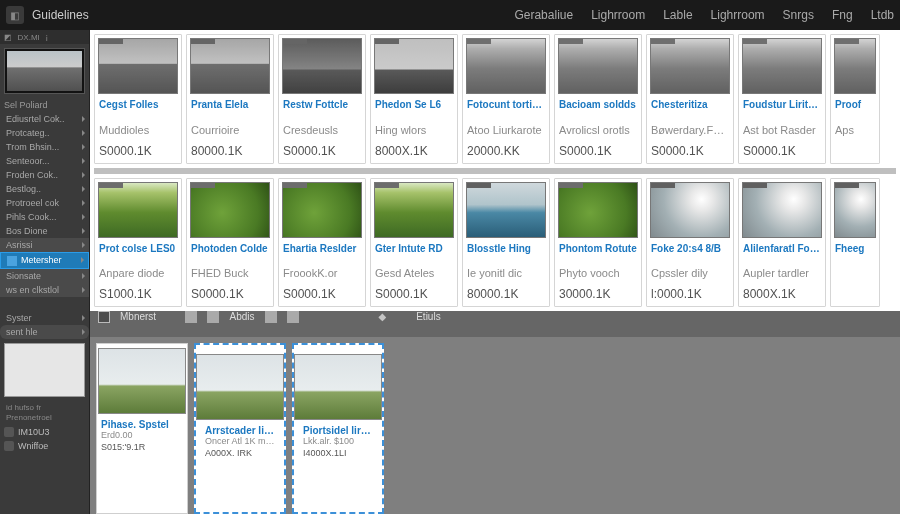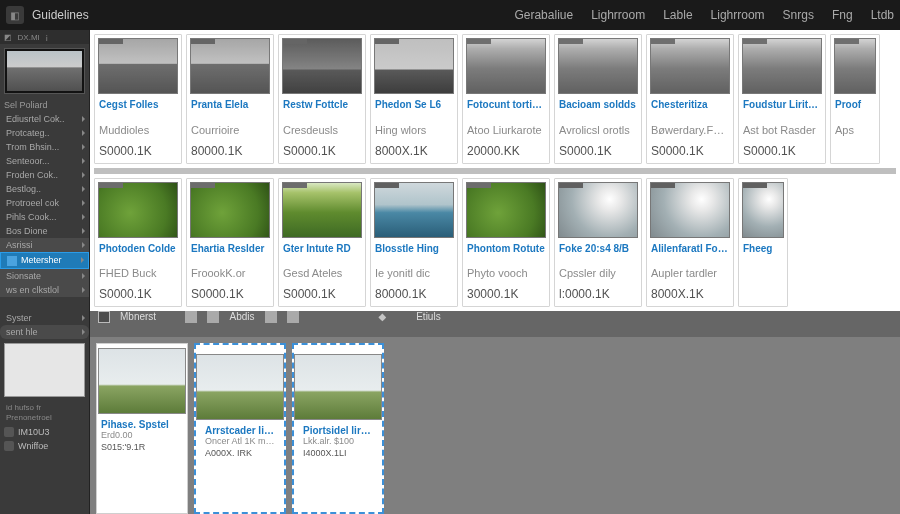--- a/index.html
+++ b/index.html
@@ -195,20 +195,28 @@
               <div class="tab"></div>
             </div>
             <div class="title">Proof</div>
             <div class="sub">Aps</div>
             <div class="size"></div>
           </div>
         </div>
       <div class="row-sep"></div>
       <div class="grid-row" id="row2" style="margin-top:4px;">
           <div class="card">
+            <div class="thumb t-tree">
+              <div class="tab"></div>
+            </div>
+            <div class="title">Prot colse LES0</div>
+            <div class="sub">Anpare diode</div>
+            <div class="size">S1000.1K</div>
+          </div>
+          <div class="card">
             <div class="thumb t-green">
               <div class="tab"></div>
             </div>
             <div class="title">Photoden Colde</div>
             <div class="sub">FHED Buck</div>
             <div class="size">S0000.1K</div>
           </div>
           <div class="card">
             <div class="thumb t-green">
               <div class="tab"></div>

